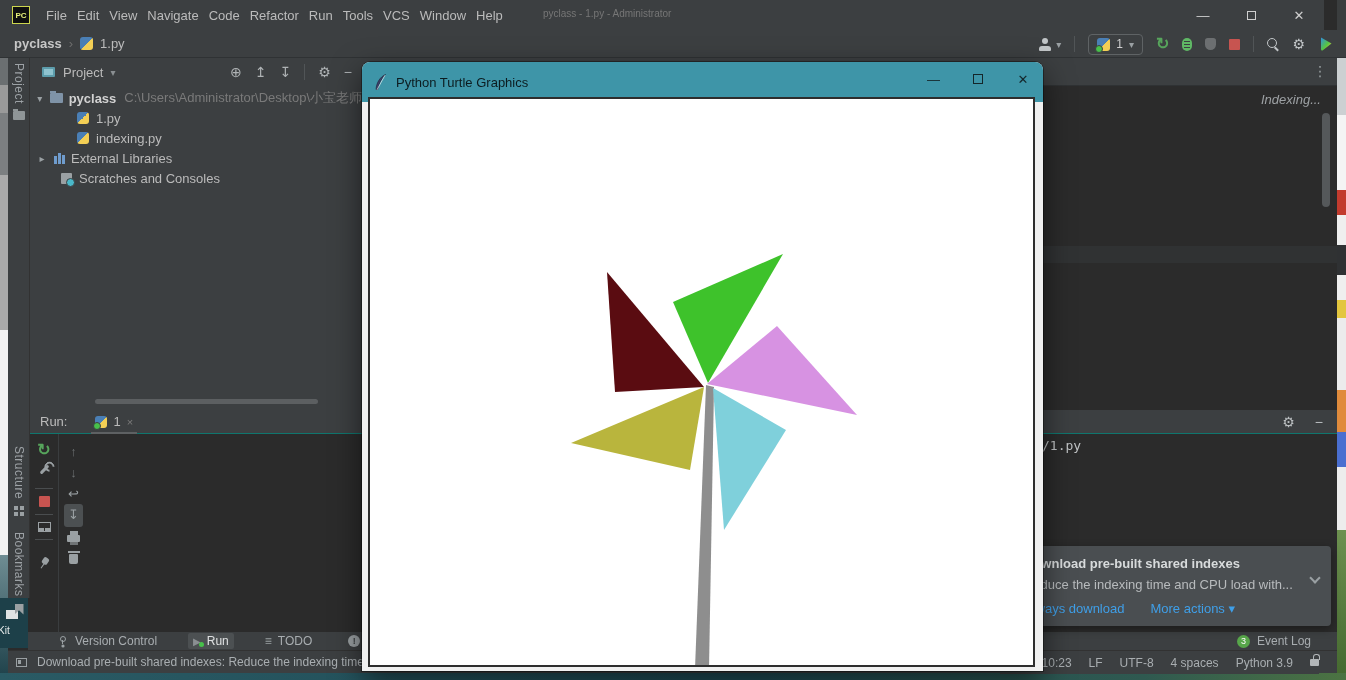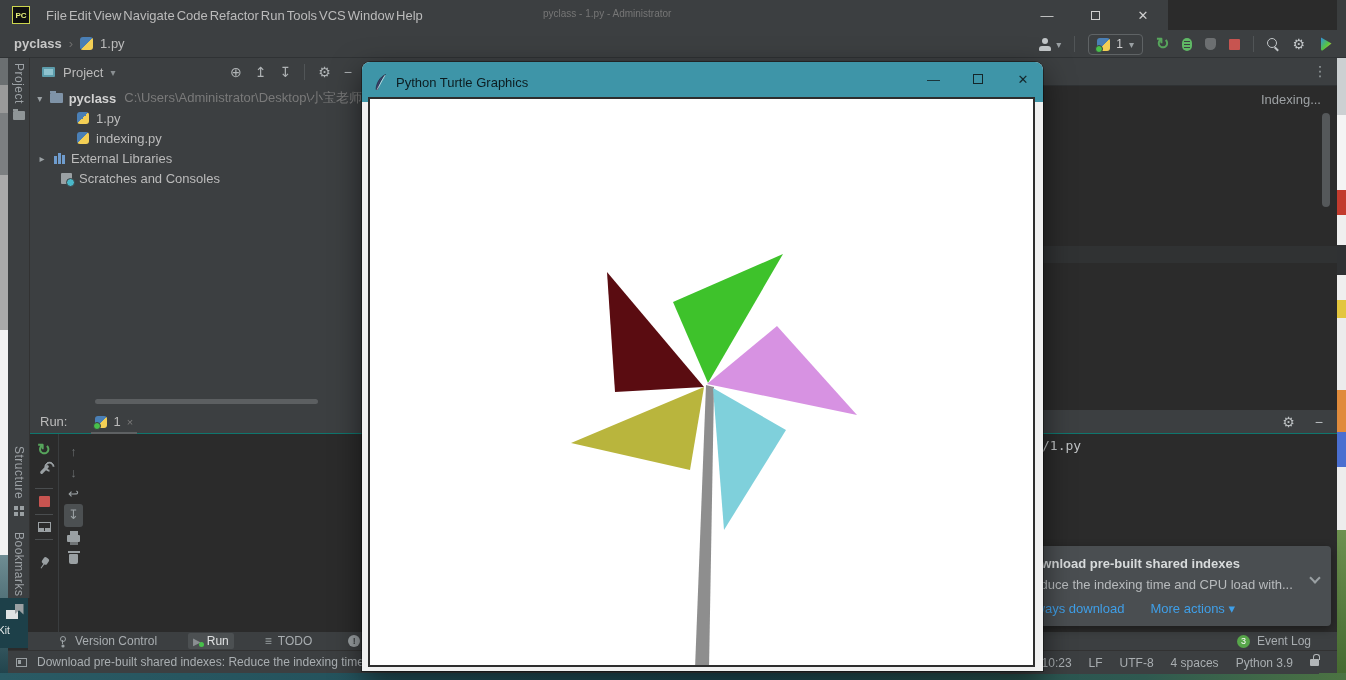--- a/index.html
+++ b/index.html
@@ -1,23 +1,23 @@
 <!DOCTYPE html>
 <html><head>
 <meta charset="utf-8">
 <style>
   * { margin:0; padding:0; box-sizing:border-box; }
   html,body { width:1346px; height:680px; background:#222; }
   body { font-family:"Liberation Sans", sans-serif; }
   .screen { position:relative; width:1346px; height:680px; background:#2b2b2b; overflow:hidden; }
 
   
-  .menubar { position:absolute; left:0; top:0; width:1168px; height:30px; background:#3c3f41; display:flex; align-items:center; z-index:10; }
+  .menubar { position:absolute; left:0; top:0; width:1324px; height:30px; background:#3c3f41; display:flex; align-items:center; z-index:10; }
   .pc-logo { width:18px; height:18px; margin-left:12px; background:#101010; border:1px solid #cdd64e; display:flex; align-items:center; justify-content:center; font-size:8px; font-weight:bold; color:#e7f07a; }
-  .menu-items { display:flex; gap:2px; margin-left:16px; }
+  .menu-items { display:flex; gap:10px; margin-left:16px; }
   .menu-items span { font-size:13px; color:#bbbbbb; cursor:default; }
   .win-title { position:absolute; left:543px; top:8px; font-size:10px; color:#767676; }
   .win-controls { position:absolute; right:10px; top:0; height:30px; display:flex; align-items:center; gap:34px; padding-right:8px; }
   .win-controls span { color:#cfcfcf; font-size:13px; width:14px; text-align:center; }
   .wc-max { display:inline-block; width:9px; height:9px; border:1.4px solid #cfcfcf; }
 
   
   .toolbar { position:absolute; left:0; top:30px; width:1346px; height:28px; background:#3c3f41; border-bottom:1px solid #2f3234; display:flex; align-items:center; z-index:9; }
   .crumbs { display:flex; align-items:center; gap:7px; margin-left:14px; }
   .crumb-root { font-size:13px; font-weight:bold; color:#c7c7c7; }
@@ -85,21 +85,21 @@
   .libs-icon { display:flex; align-items:flex-end; gap:1px; margin:0 6px; }
   .libs-icon i { display:block; width:3px; background:#6f9ccd; }
   .scratch-icon { width:11px; height:11px; background:#9aa0a3; border-radius:1px; position:relative; margin:0 7px; }
   .scratch-icon::after { content:''; position:absolute; right:-3px; bottom:-3px; width:7px; height:7px; border-radius:50%; background:#4ab8c9; border:1px solid #3c3f41; }
   .pp-hscroll { position:absolute; left:65px; top:341px; width:223px; height:5px; border-radius:3px; background:#5c5f61; }
 
   
   .editor { position:absolute; left:362px; top:58px; width:975px; height:352px; background:#2b2b2b; z-index:5; }
   .ed-tabstrip { position:absolute; left:0; top:0; right:0; height:28px; background:#3c3f41; border-bottom:1px solid #2f3234; }
   .ed-kebab { position:absolute; right:10px; top:5px; color:#9aa0a3; font-size:14px; }
-  .ed-indexing { position:absolute; right:16px; top:34px; color:#9da1a4; font-size:13px; }
+  .ed-indexing { position:absolute; right:16px; top:34px; color:#9da1a4; font-size:13px;font-style:italic; }
   .ed-band { position:absolute; left:0; right:0; top:188px; height:17px; background:#34383a; opacity:.55; }
   .ed-scroll { position:absolute; right:7px; top:55px; width:8px; height:94px; background:#55585a; border-radius:4px; }
 
   
   .run-panel { position:absolute; left:30px; top:410px; width:1307px; height:222px; background:#2b2b2b; z-index:7; }
   .rp-header { position:absolute; left:0; top:0; right:0; height:24px; background:#3c3f41; border-bottom:1px solid #0f766e; display:flex; align-items:center; }
   .rp-label { font-size:13px; color:#bbbbbb; margin-left:10px; }
   .rp-tab { display:flex; align-items:center; gap:6px; margin-left:24px; position:relative; height:24px; padding:0 4px; }
   .rp-tab .tab-underline { position:absolute; left:0; right:0; bottom:0; height:2px; background:#5e6163; }
   .rp-tab-name { font-size:13px; color:#bbbbbb; }

